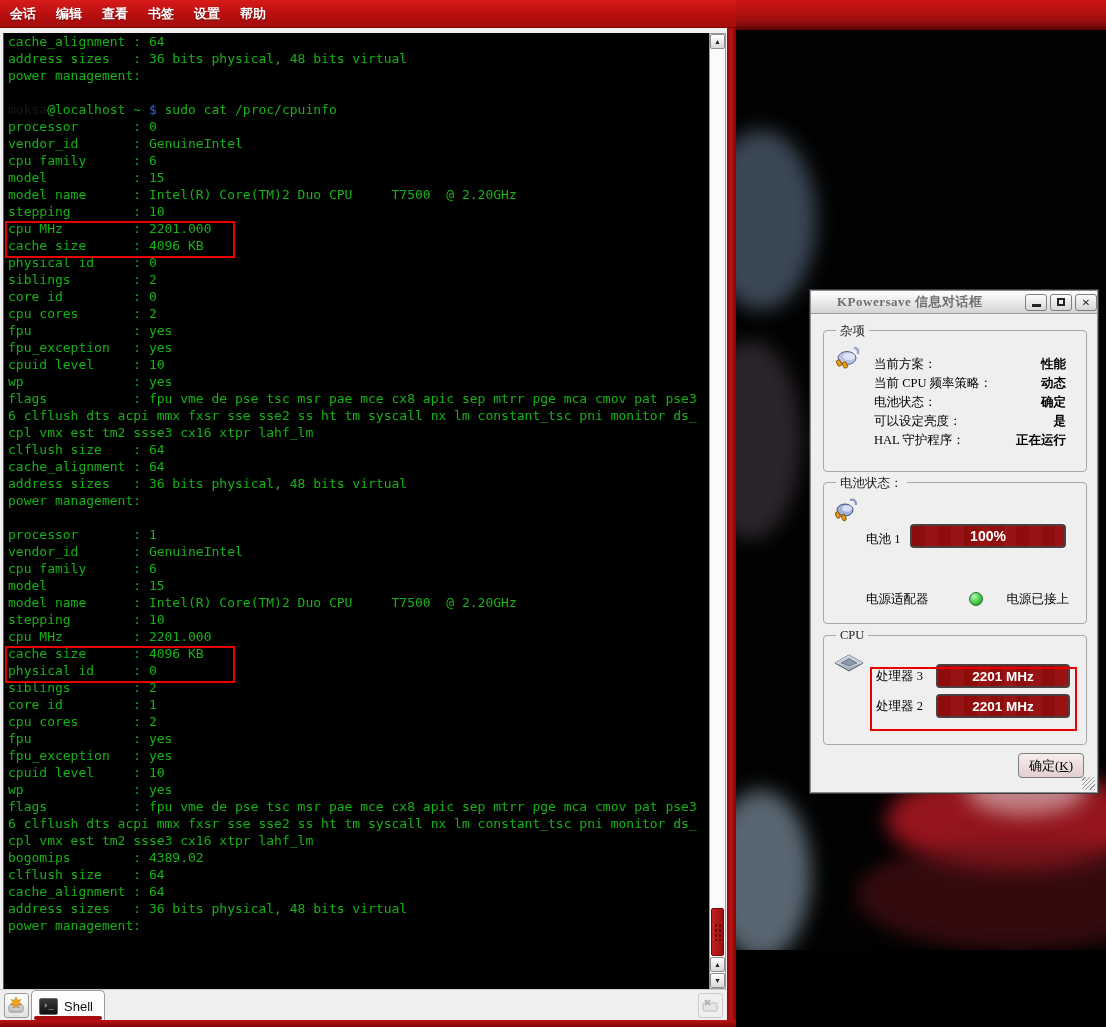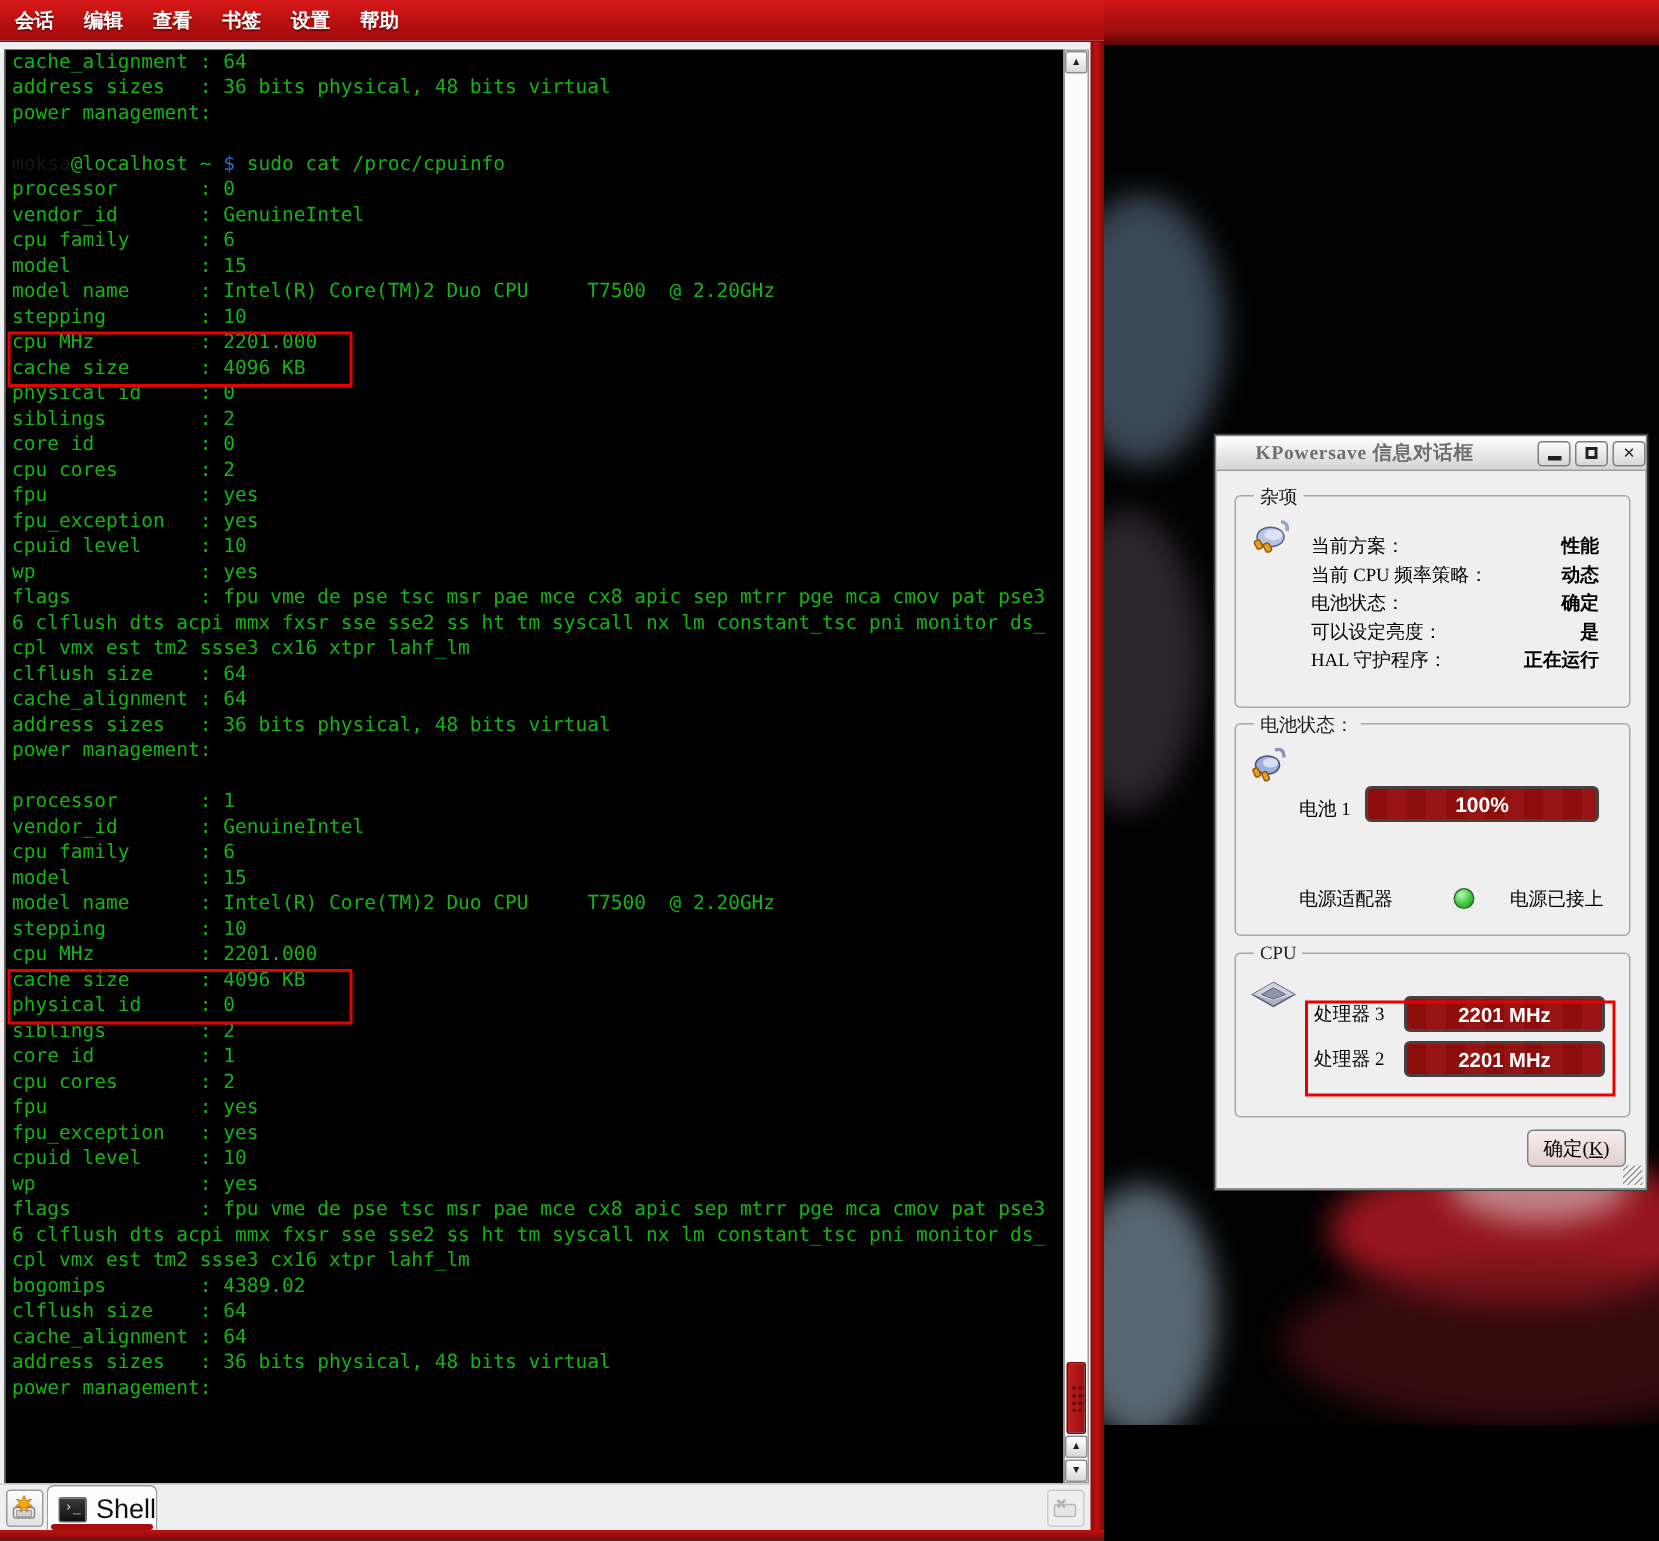--- a/index.html
+++ b/index.html
@@ -41,21 +41,21 @@
            background-size:4px 5px;}
 
   
   .tabbar{position:absolute;left:0;top:989px;width:727px;height:31px;background:#efefef;
           border-top:1px solid #cfcfcf;}
   .newtab-btn{position:absolute;left:4px;top:3px;width:25px;height:25px;background:linear-gradient(#fff,#e2e2e2);
               border:1px solid #9b9b9b;border-radius:3px;box-sizing:border-box;display:flex;align-items:center;justify-content:center;}
   .shell-tab{position:absolute;left:31px;top:0px;width:74px;height:31px;background:#fdfdfd;
              border:1px solid #9b9b9b;border-bottom:none;border-radius:5px 5px 0 0;box-sizing:border-box;
              display:flex;align-items:center;padding-left:7px;gap:6px;}
-  .shell-tab .tab-label{font-size:18px;color:#111;}
+  .shell-tab .tab-label{font-size:13px;color:#111;}
   .tab-underline{position:absolute;left:2px;right:2px;bottom:1px;height:4px;background:#a80d0d;border-radius:2px;}
   .konsole-ic{width:17px;height:15px;background:linear-gradient(#3a3a3a,#101010);border:1px solid #666;
               border-radius:2px;color:#cfe8cf;font-size:9px;line-height:13px;text-align:center;font-family:"DejaVu Sans Mono",monospace;}
   .close-session-btn{position:absolute;right:4px;top:3px;width:25px;height:25px;background:#efefef;
               border:1px solid #bdbdbd;border-radius:3px;box-sizing:border-box;display:flex;align-items:center;justify-content:center;opacity:.7;}
 
   .win-border-right{position:absolute;right:0;top:28px;width:9px;height:999px;
                     background:linear-gradient(90deg,#8d0a0a,#c01212 45%,#7c0808);}
   .win-border-bottom{position:absolute;left:0;bottom:0;width:736px;height:7px;
                      background:linear-gradient(#c01212,#7c0808);}

